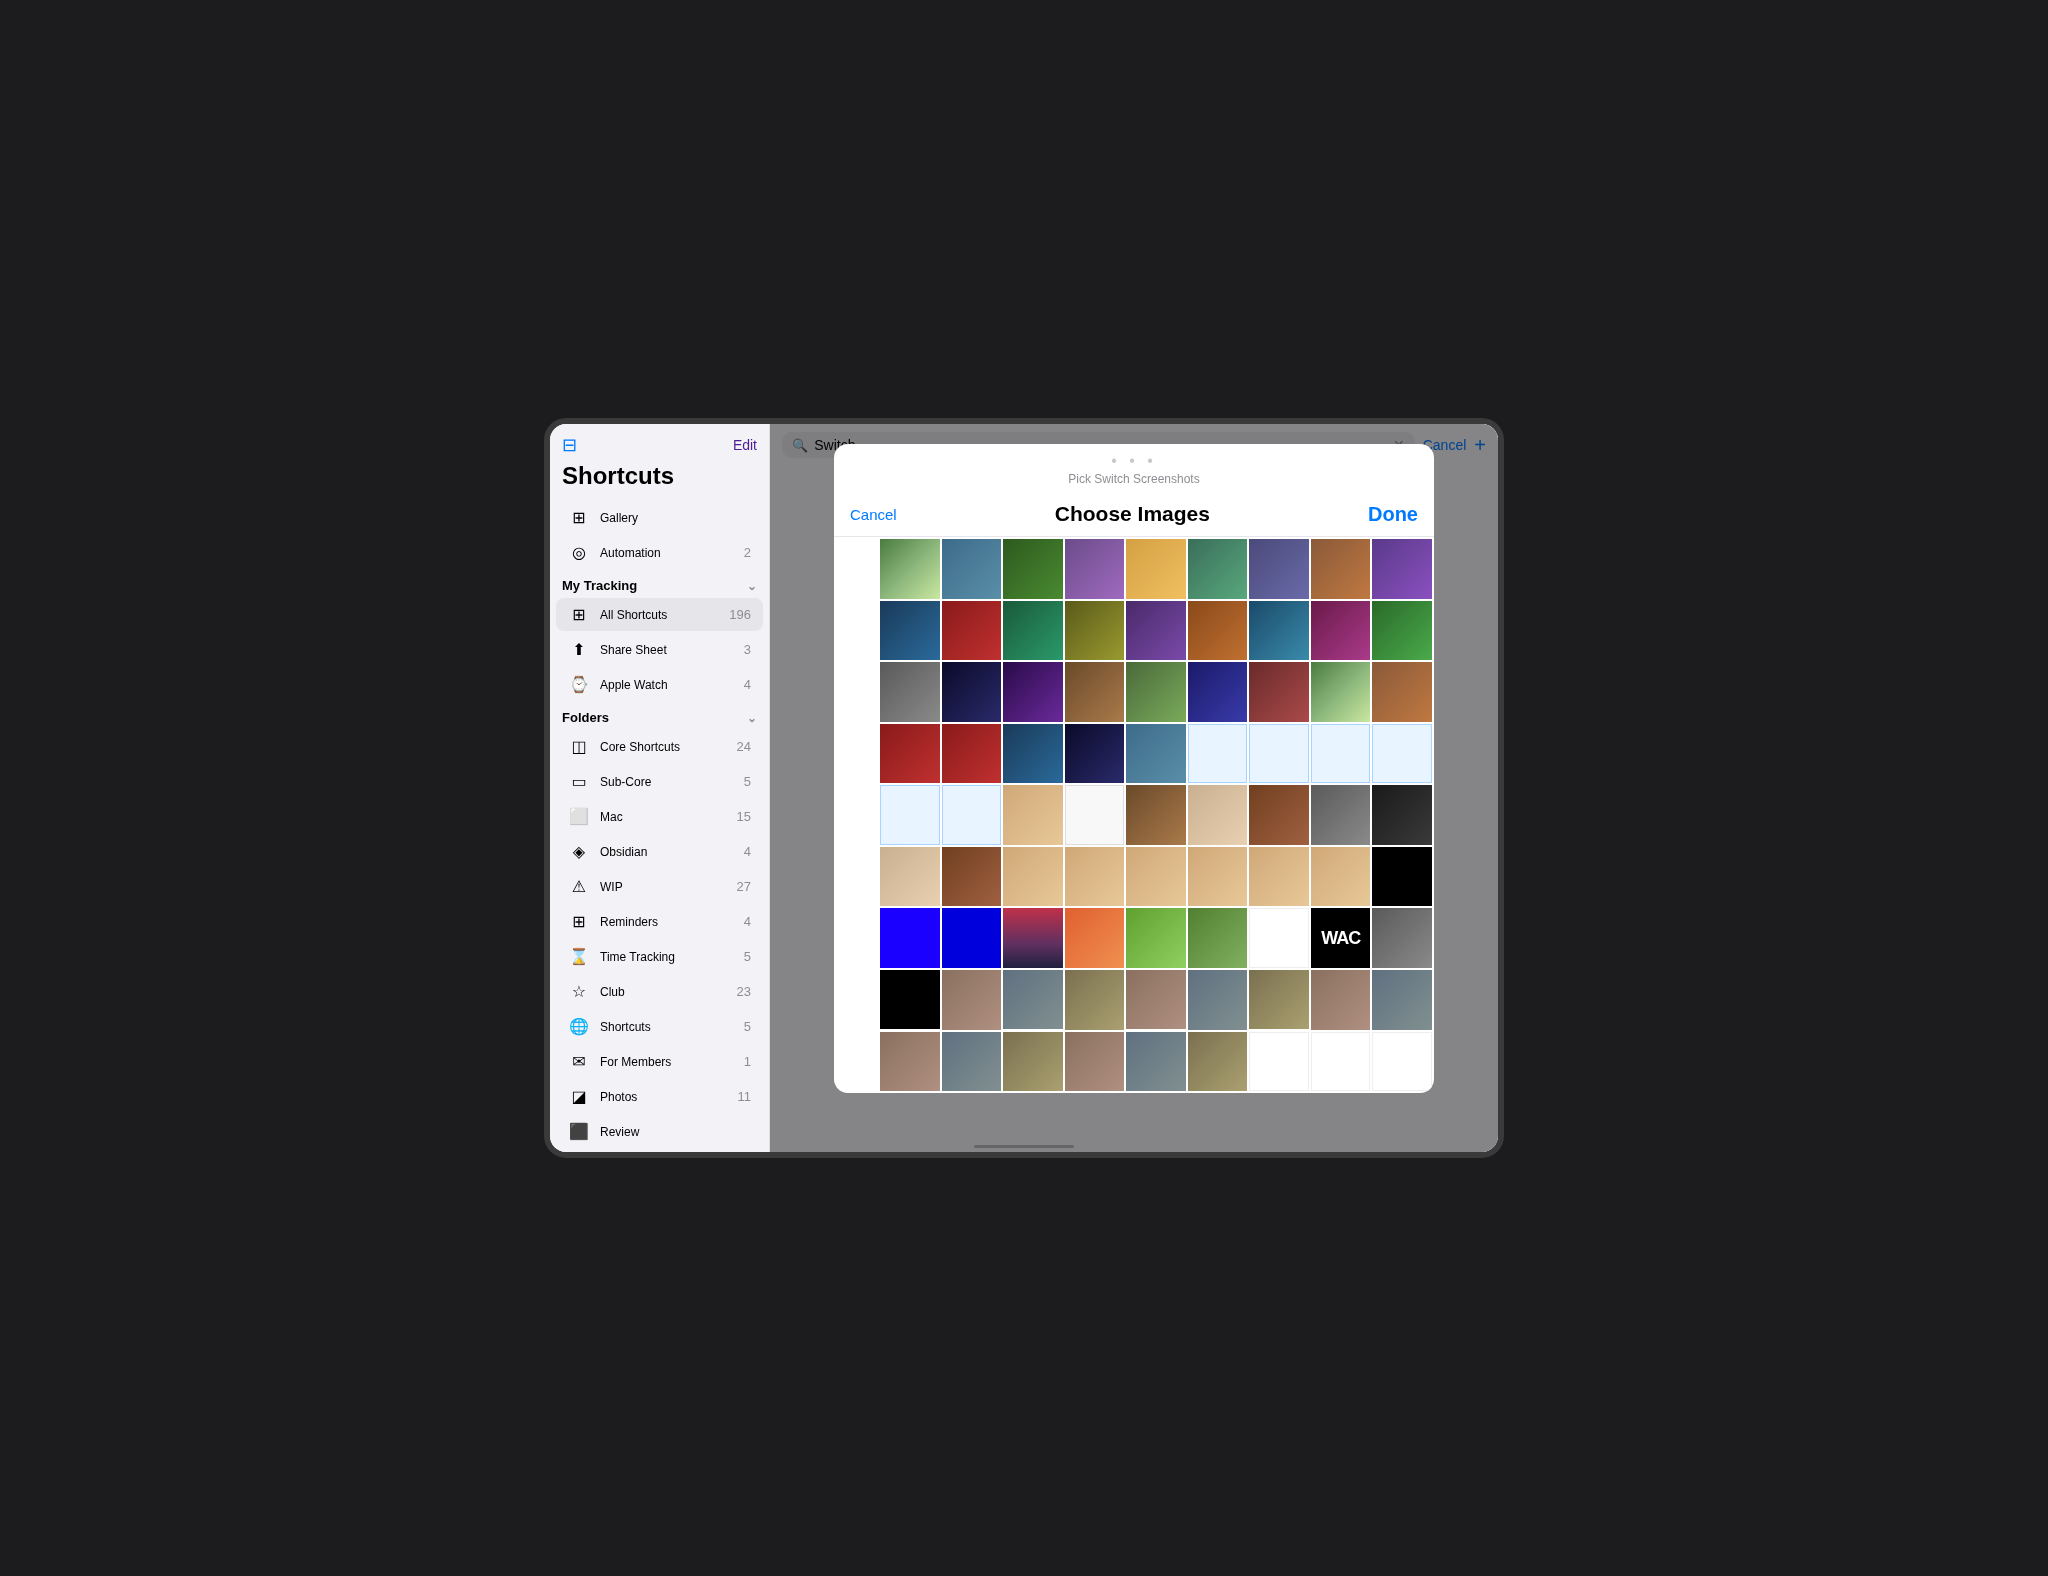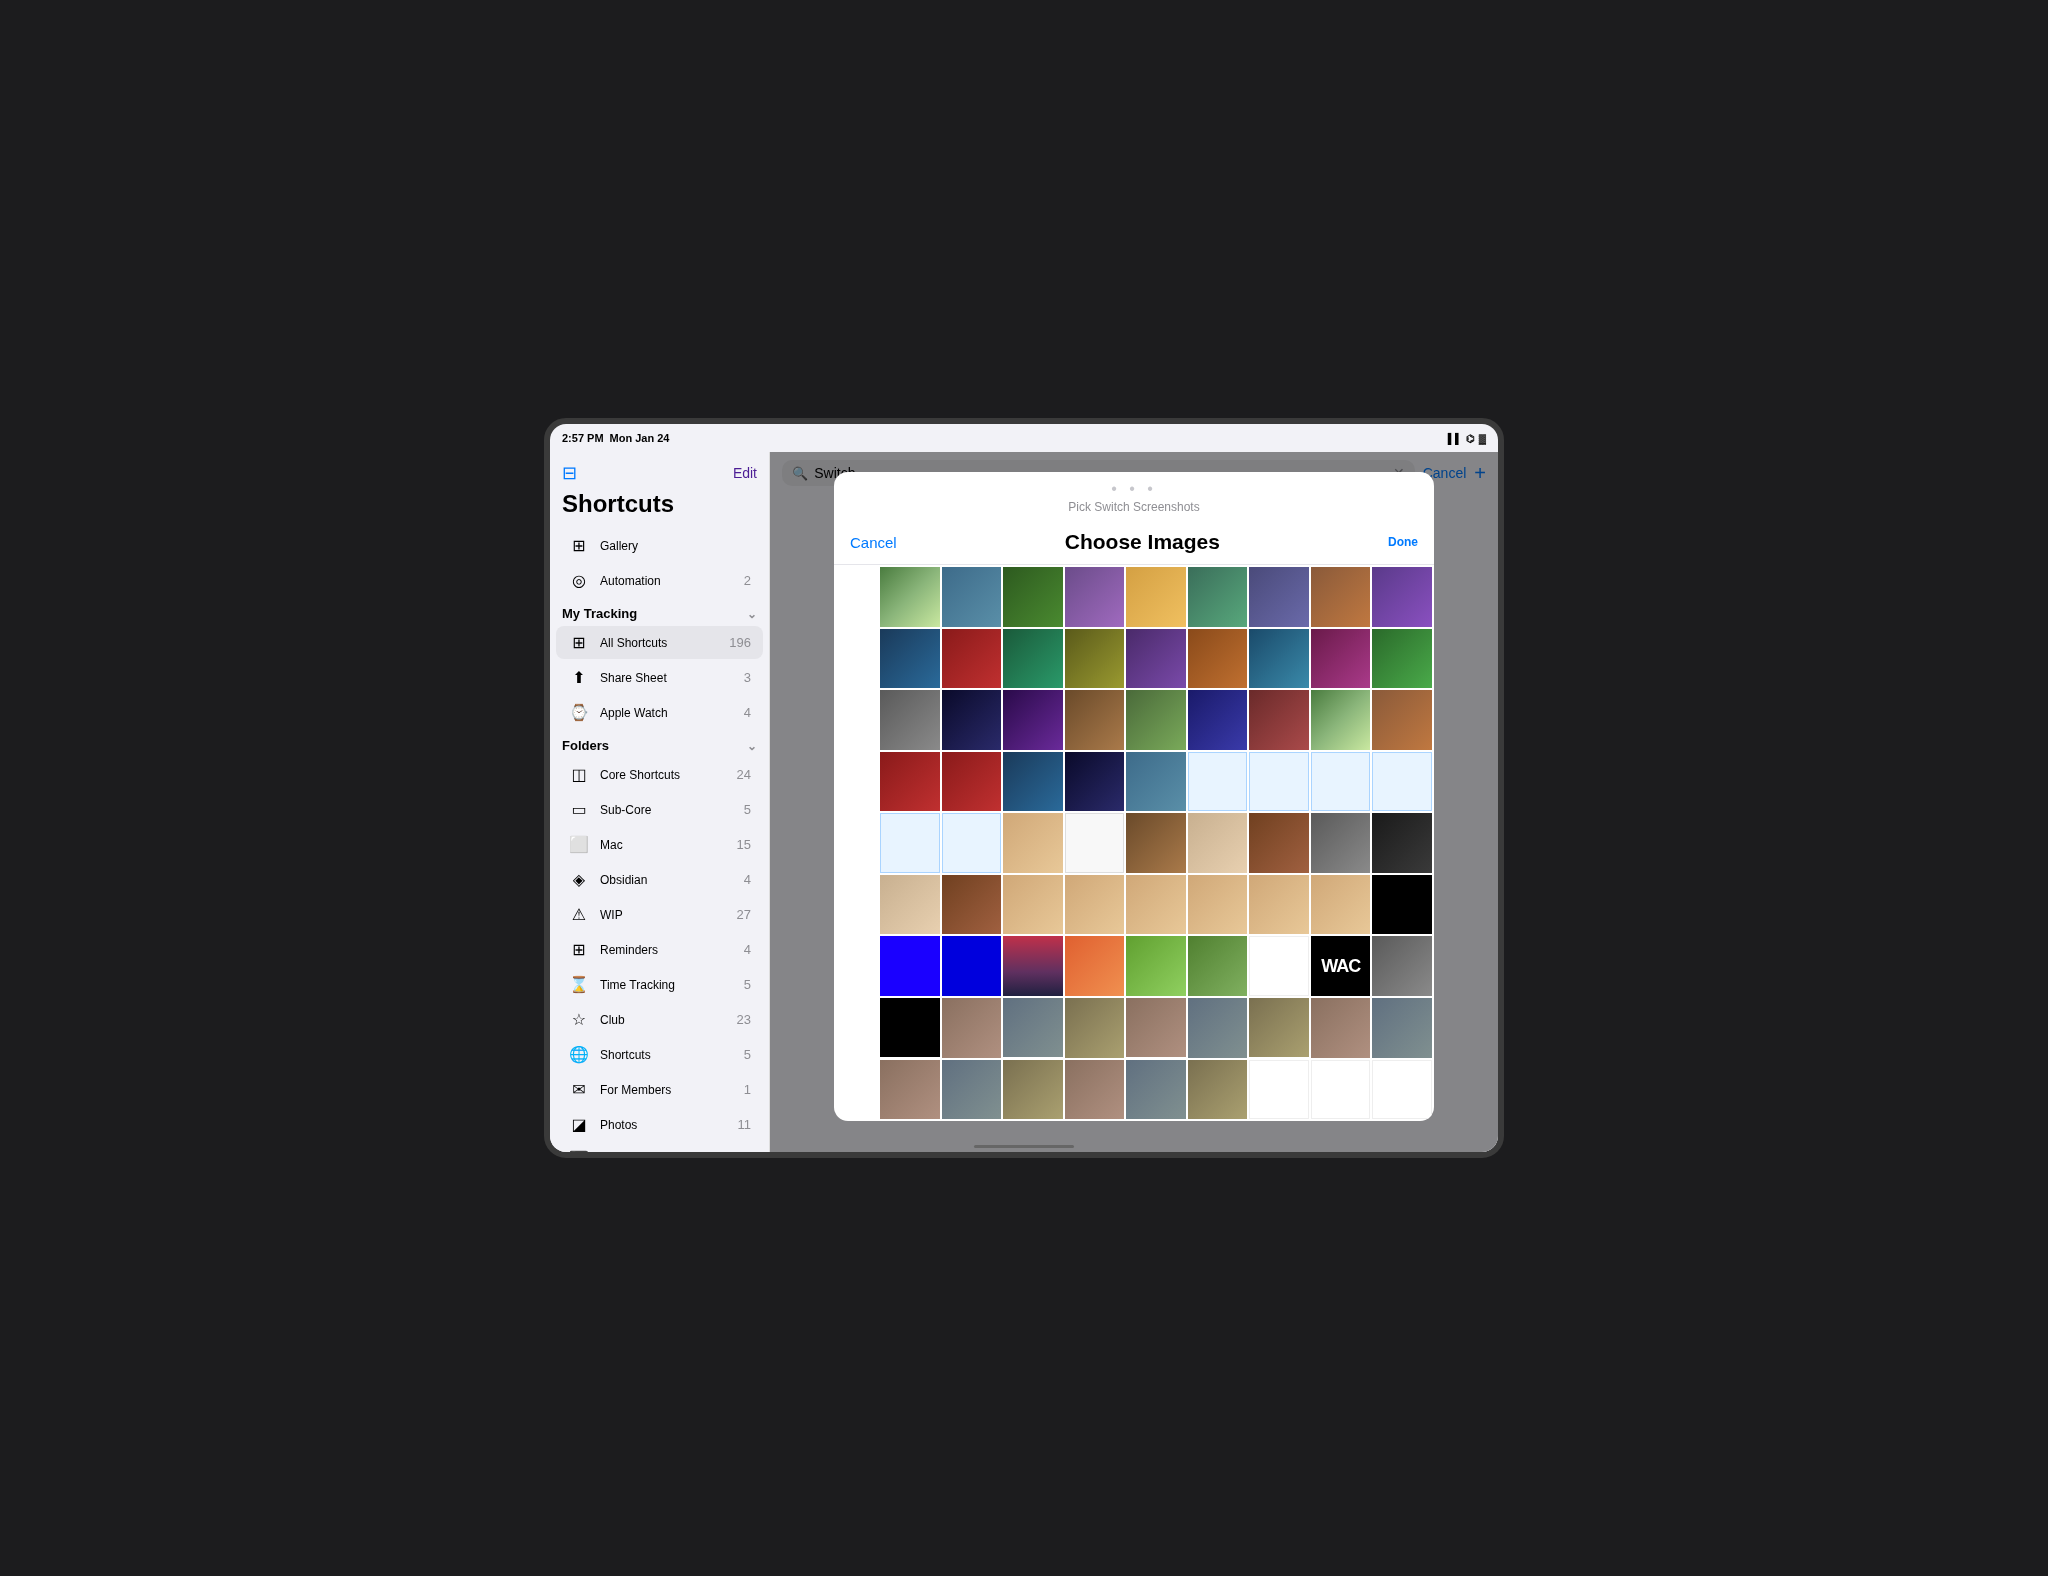--- a/index.html
+++ b/index.html
@@ -152,21 +152,21 @@
     .modal-dots { letter-spacing: 4px; font-size: 16px; color: #c7c7cc; }
     .modal-header {
       display: flex;
       justify-content: space-between;
       align-items: center;
       padding: 10px 16px;
       border-bottom: 1px solid #e5e5ea;
     }
     .modal-header-cancel { color: #007aff; font-size: 15px; cursor: pointer; }
     .modal-header-title { font-size: 21px; font-weight: 600; color: #000; }
-    .modal-header-done { color: #007aff; font-size: 12px; font-weight: 600; cursor: pointer; }
+    .modal-header-done { color: #007aff; font-size: 20px; font-weight: 600; cursor: pointer; }
     .image-grid {
       display: grid;
       grid-template-columns: repeat(9, 1fr);
       gap: 2px;
       overflow-y: auto;
       padding: 2px;
       flex: 1;
       margin-left: 44px;
     }
     .image-cell {
@@ -231,31 +231,20 @@
       background: #666;
       border-radius: 3px;
       z-index: 100;
     }
   </style>
 </head>
 <body>
 
 <div class="ipad-frame">
 
-  <div class="status-bar">
-    <div class="status-left">
-      <span>2:57 PM</span>
-      <span>Mon Jan 24</span>
-    </div>
-    <div class="status-right">
-      <span>▌▌</span>
-      <span>⌬</span>
-      <span>▓</span>
-    </div>
-  </div>
 
   <div class="app-body">
 
     <div class="sidebar">
       <div class="sidebar-header">
         <span class="sidebar-header-icon">⊟</span>
         <span class="sidebar-header-edit">Edit</span>
       </div>
       <div class="sidebar-title">Shortcuts</div>
 

